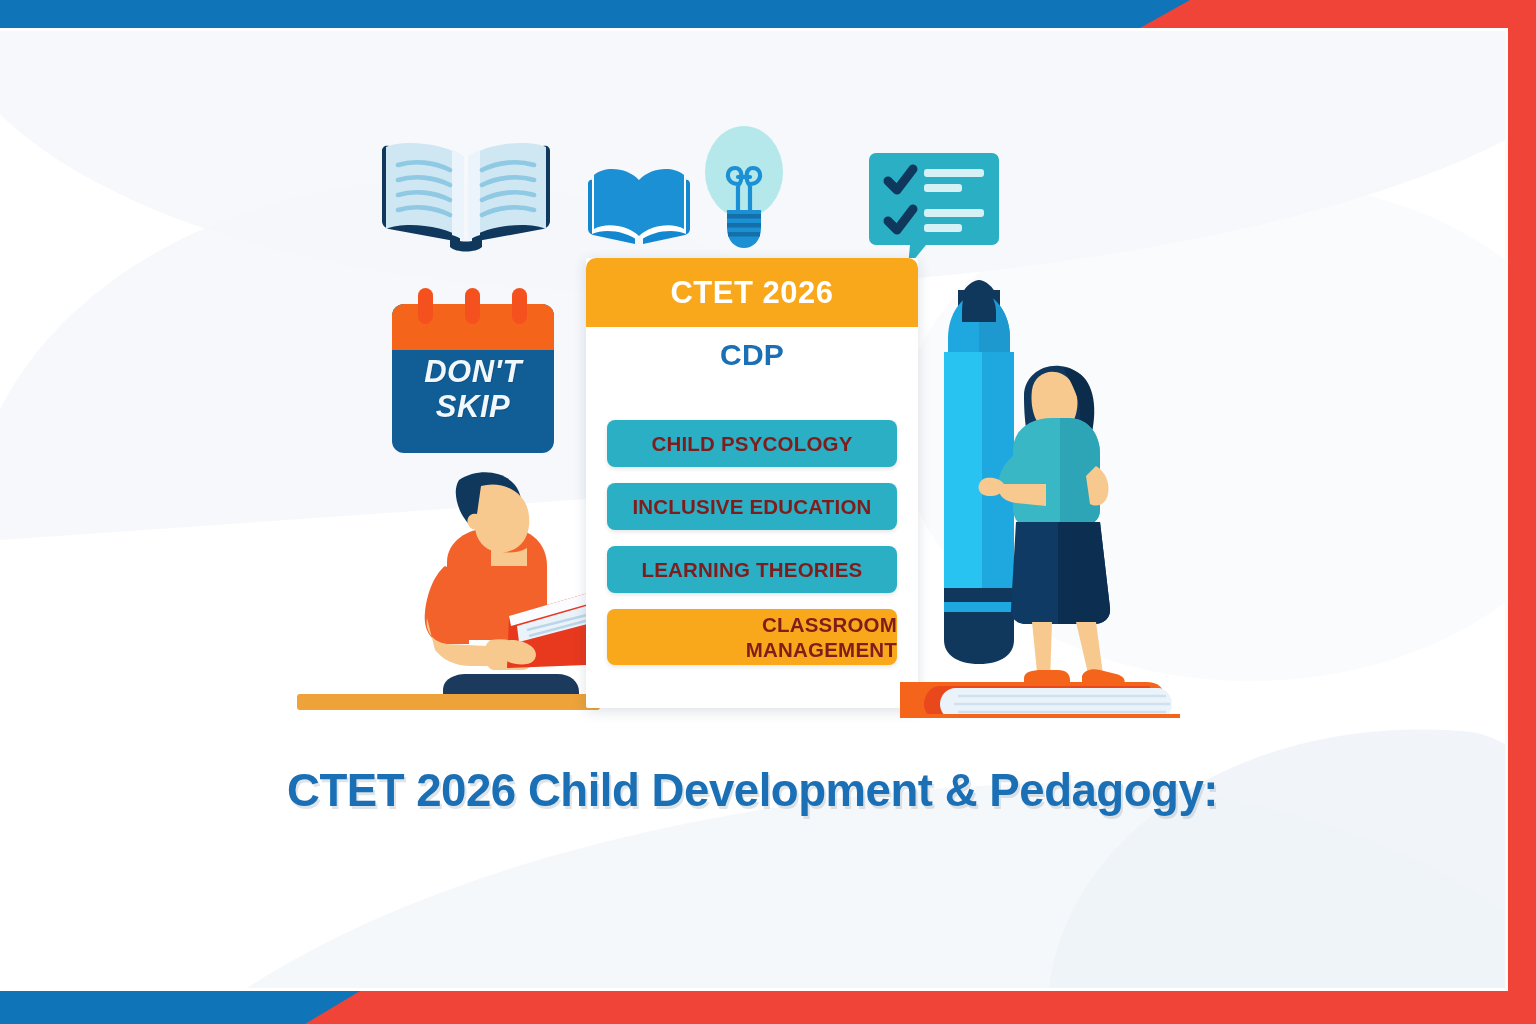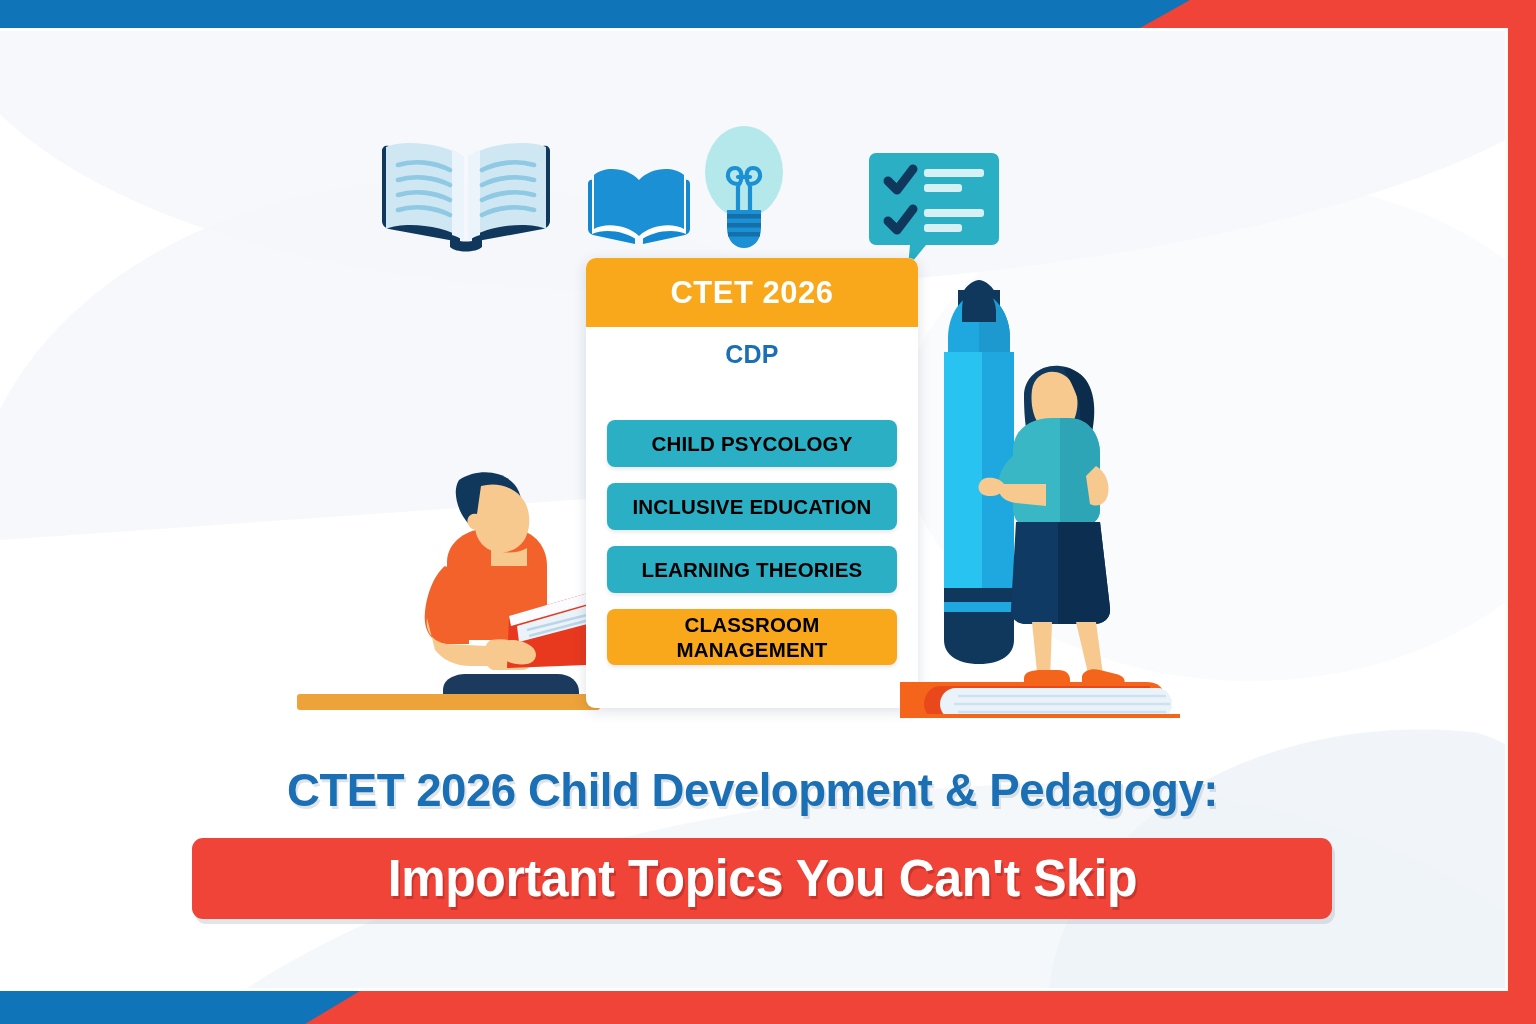--- a/index.html
+++ b/index.html
@@ -57,30 +57,30 @@
   .cal-body{position:absolute;left:0;top:16px;width:162px;height:149px;background:#115d96;border-radius:12px;}
   .cal-top{position:absolute;left:0;top:16px;width:162px;height:46px;background:#f4651b;border-radius:12px 12px 0 0;}
   .cal-ring{position:absolute;top:0;width:15px;height:36px;background:#f4511e;border-radius:8px;}
   .cal-ring.r1{left:26px;} .cal-ring.r2{left:73px;} .cal-ring.r3{left:120px;}
   .cal-text{position:absolute;left:0;top:66px;width:162px;text-align:center;
      color:#f2f7fb;font-style:italic;font-weight:bold;font-size:31px;line-height:35px;
      letter-spacing:.5px;text-shadow:1px 1px 0 rgba(0,0,0,.12);}
 
   
   .card{position:absolute;left:586px;top:258px;width:332px;height:450px;
-     background:#ffffff;border-radius:9px;box-shadow:0 3px 14px rgba(20,40,70,.14);}
+     background:#ffffff;border-radius:2px;box-shadow:0 3px 14px rgba(20,40,70,.14);}
   .card-header{position:absolute;left:0;top:0;width:332px;height:69px;background:#f9a81b;
      border-radius:10px 10px 0 0;display:flex;align-items:center;justify-content:center;}
   .card-header span{color:#ffffff;font-size:31px;font-weight:bold;letter-spacing:.5px;}
   .card-sub{position:absolute;left:0;top:80px;width:332px;text-align:center;
-     color:#1a6fb5;font-size:25px;font-weight:bold;line-height:33px;letter-spacing:.2px;}
+     color:#1a6fb5;font-size:30px;font-weight:bold;line-height:33px;letter-spacing:.2px;}
   .chips{position:absolute;left:21px;top:162px;width:290px;}
   .chip{height:47px;border-radius:8px;display:flex;align-items:center;justify-content:center;
-     margin-bottom:16px;color:#000000;font-weight:bold;font-size:20.5px;letter-spacing:.2px;
-     text-align:center;line-height:25px;box-shadow:0 2px 4px rgba(0,0,0,.10);}
+     margin-bottom:16px;color:#7f1d1d;font-weight:bold;font-size:20.5px;letter-spacing:.2px;
+     text-align:right;line-height:25px;box-shadow:0 2px 4px rgba(0,0,0,.10);}
   .chip.teal{background:#2aafc4;}
   .chip.amber{background:#f9a81b;height:56px;margin-bottom:0;}
 
   
   .boy{position:absolute;left:295px;top:470px;width:320px;height:240px;}
   .shelf{position:absolute;left:297px;top:694px;width:303px;height:16px;background:#eda33a;border-radius:3px;}
 
   
   .girlscene{position:absolute;left:900px;top:278px;width:300px;height:440px;}
 
@@ -160,20 +160,31 @@
       <path d="M20 76 L29 85 L45 64"></path>
     </g>
     <g fill="#d5f1f5">
       <rect x="56" y="24" width="60" height="8" rx="3"></rect>
       <rect x="56" y="39" width="38" height="8" rx="3"></rect>
       <rect x="56" y="64" width="60" height="8" rx="3"></rect>
       <rect x="56" y="79" width="38" height="8" rx="3"></rect>
     </g>
   </svg>
 
+  <div class="calendar">
+    <div class="cal-body"></div>
+    <div class="cal-top"></div>
+    <div class="cal-ring r1"></div>
+    <div class="cal-ring r2"></div>
+    <div class="cal-ring r3"></div>
+    <div class="cal-text">
+      <div>DON'T</div>
+      <div>SKIP</div>
+    </div>
+  </div>
 
   <svg class="boy" viewBox="0 0 320 240">
     <path d="M148 236 L148 220 C148 210 158 204 172 204 L262 204 C276 204 284 212 284 222 L284 236 Z" fill="#1b3a5e"></path>
     <path d="M152 92 C152 72 172 58 196 58 L212 58 C236 58 252 74 252 96 L252 150 C252 162 244 170 232 170 L172 170 C158 170 152 160 152 148 Z" fill="#f2622a"></path>
     <path d="M164 10 C186 -4 216 2 224 22 C231 40 226 56 216 62 L176 56 C164 46 156 22 164 10 Z" fill="#10375c"></path>
     <path d="M186 16 C208 10 232 22 234 46 C236 66 226 80 210 82 C194 84 182 74 180 58 Z" fill="#f8c98f"></path>
     <path d="M182 44 C174 42 170 50 174 56 C177 61 183 60 185 56 Z" fill="#f8c98f"></path>
     <path d="M196 78 C206 84 222 84 232 78 L232 96 L196 96 Z" fill="#f8c98f"></path>
     <path d="M150 96 C140 104 132 122 130 142 C128 160 136 172 150 174 L174 174 L174 146 L158 146 C158 130 160 114 166 104 Z" fill="#f2622a"></path>
     <path d="M132 148 C130 162 138 172 152 174 L192 176 C204 178 212 186 210 196 L176 196 C160 196 148 190 140 180 Z" fill="#f8c98f"></path>
@@ -240,23 +251,20 @@
     <g stroke="#cfe0ee" stroke-width="2.6" fill="none">
       <path d="M58 418 L266 418"></path>
         <path d="M54 426 L270 426"></path>
         <path d="M58 434 L266 434"></path>
     </g>
     <path d="M0 436 L280 436 L280 440 L0 440 Z" fill="#f4651b"></path>
     <path d="M6 440 L290 440 L290 452 L6 452 Z" fill="#2aafc4"></path>
   </svg>
 
   <div class="headline1">CTET 2026 Child Development &amp; Pedagogy:</div>
-  <div class="headline-band">
-    <span>Important Topics You Can't Skip</span>
-  </div>
 
   <div class="bar-top">
     <div class="blue"></div>
     <div class="red"></div>
   </div>
   <div class="bar-right"></div>
   <div class="bar-right-gap"></div>
   <div class="bar-bottom">
     <div class="red"></div>
     <div class="blue"></div>

